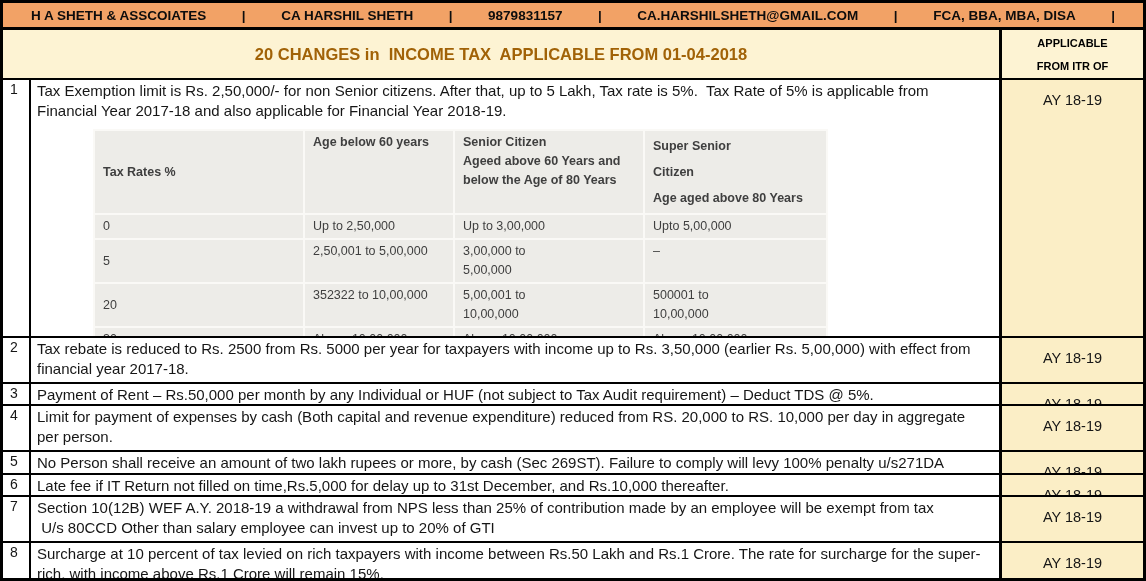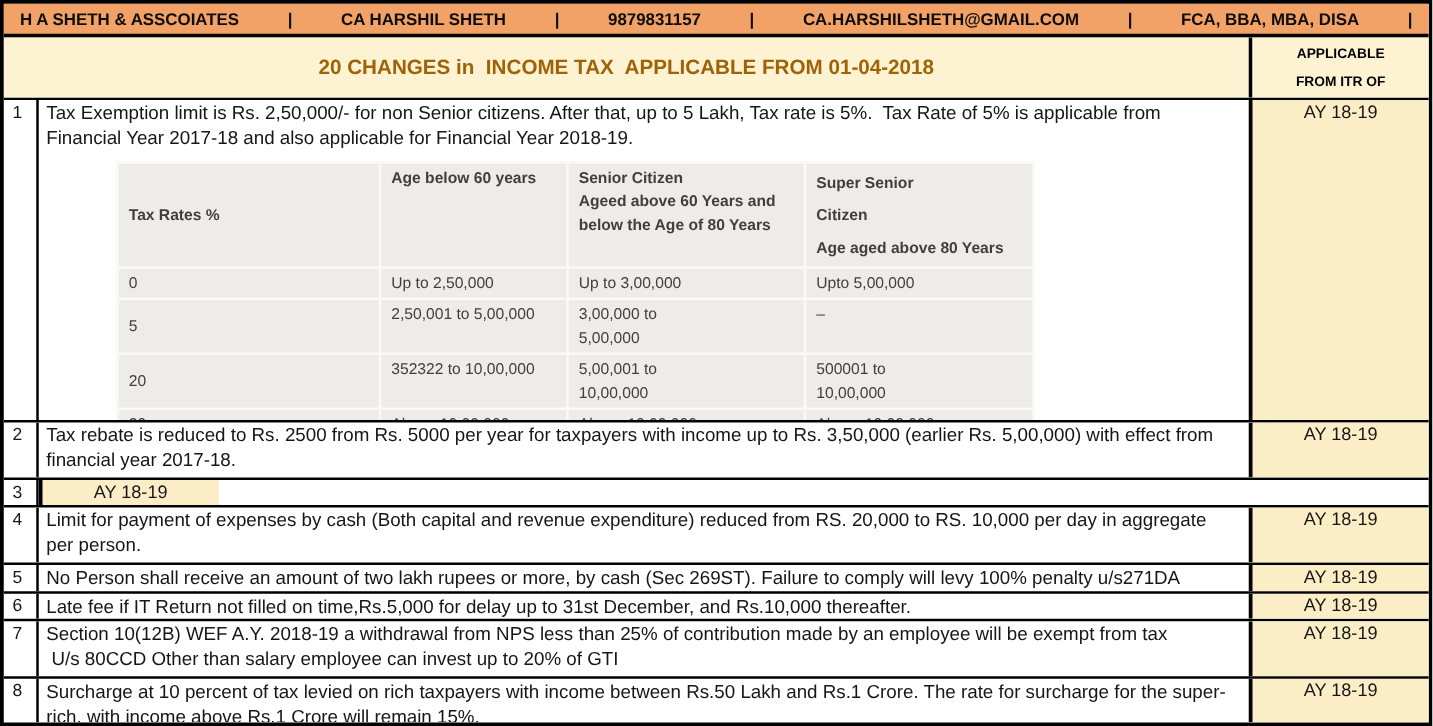--- a/index.html
+++ b/index.html
@@ -5,21 +5,21 @@
   * { margin:0; padding:0; box-sizing:border-box; }
   body { background:#fff; font-family:"Liberation Sans", sans-serif; }
   .sheet {
     width:1146px; height:581px; border:3px solid #000; background:#fff;
     display:flex; flex-direction:column; overflow:hidden;
     font-family:"Liberation Sans", sans-serif; color:#161616;
   }
   .topbar {
     height:27px; flex:0 0 27px; background:#F2A266; border-bottom:3px solid #000;
     display:flex; align-items:center; justify-content:space-between;
-    padding:0 13px; font-weight:bold; font-size:13.5px; color:#0d0d0d;
+    padding:0 28px; font-weight:bold; font-size:13.5px; color:#0d0d0d;
   }
   .topbar .sep { font-weight:bold; }
   .header-row { height:50px; flex:0 0 50px; display:flex; border-bottom:2px solid #000; }
   .title-cell {
     flex:1; background:#FDF3D3; border-right:3px solid #000;
     display:flex; align-items:center; justify-content:center;
     font-weight:bold; font-size:16.5px; white-space:pre; color:#a16207;
   }
   .itr-cell {
     width:141px; flex:0 0 141px; background:#FDF3D3; text-align:center;
@@ -35,21 +35,21 @@
   .row.h7 { height:46px; flex:0 0 46px; }
   .row.h8 { flex:1; border-bottom:none; }
   .num-cell {
     width:28px; flex:0 0 28px; border-right:2px solid #000;
     font-size:14px; padding:1px 0 0 7px;
   }
   .content-cell { flex:1; padding:1px 6px 0 6px; overflow:hidden; }
   .txt { font-size:15px; line-height:20px; white-space:pre-wrap; }
   .ay-cell {
     width:144px; flex:0 0 144px; border-left:3px solid #000; background:#FBEEC6;
-    text-align:center; font-size:14.5px; padding-top:2px;
+    text-align:center; font-size:14.5px; padding-top:12px;
   }
   table.tax {
     border-collapse:collapse; table-layout:fixed; width:733px;
     margin:8px 0 0 56px; background:#EDECE8; border:1px solid #DCDAD5;
     font-size:12.5px; color:#3F3F3F;
   }
   table.tax th, table.tax td {
     border:2px solid #FAF9F6; padding:2px 8px; text-align:left;
     vertical-align:top; line-height:19px; overflow:hidden;
   }
@@ -136,20 +136,23 @@
   <div class="row h2">
     <div class="num-cell">2</div>
     <div class="content-cell">
       <div class="txt">Tax rebate is reduced to Rs. 2500 from Rs. 5000 per year for taxpayers with income up to Rs. 3,50,000 (earlier Rs. 5,00,000) with effect from<br>financial year 2017-18.</div>
     </div>
     <div class="ay-cell">AY 18-19</div>
   </div>
 
   <div class="row h3">
     <div class="num-cell">3</div>
+    <div class="content-cell">
+      <div class="txt">Payment of Rent – Rs.50,000 per month by any Individual or HUF (not subject to Tax Audit requirement) – Deduct TDS @ 5%.</div>
+    </div>
     <div class="ay-cell">AY 18-19</div>
   </div>
 
   <div class="row h4">
     <div class="num-cell">4</div>
     <div class="content-cell">
       <div class="txt">Limit for payment of expenses by cash (Both capital and revenue expenditure) reduced from RS. 20,000 to RS. 10,000 per day in aggregate<br>per person.</div>
     </div>
     <div class="ay-cell">AY 18-19</div>
   </div>

